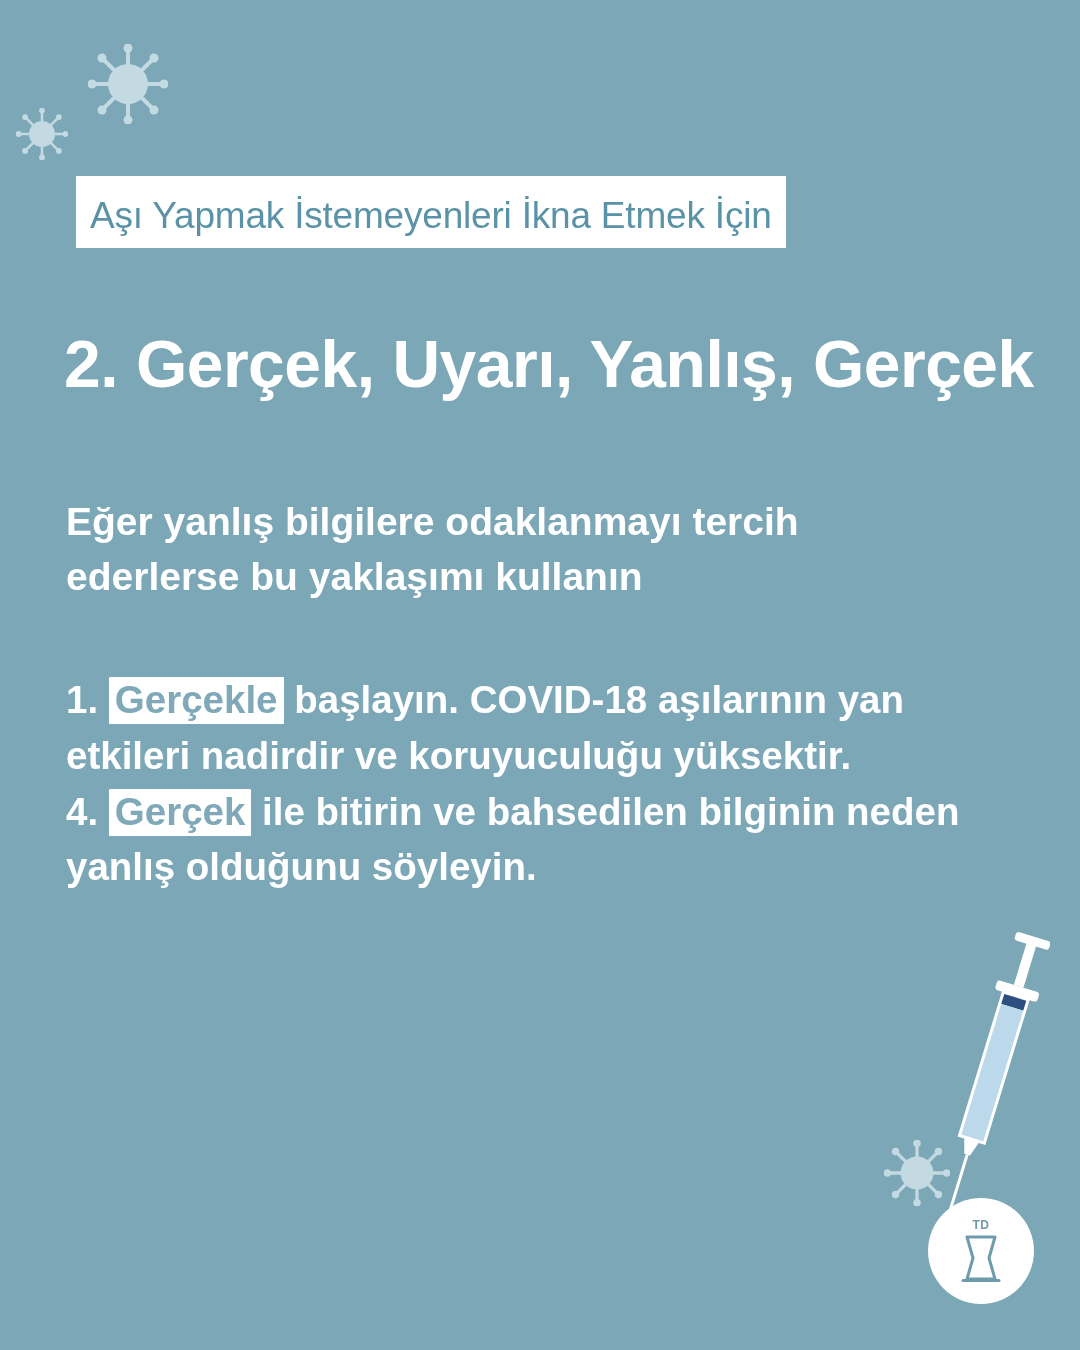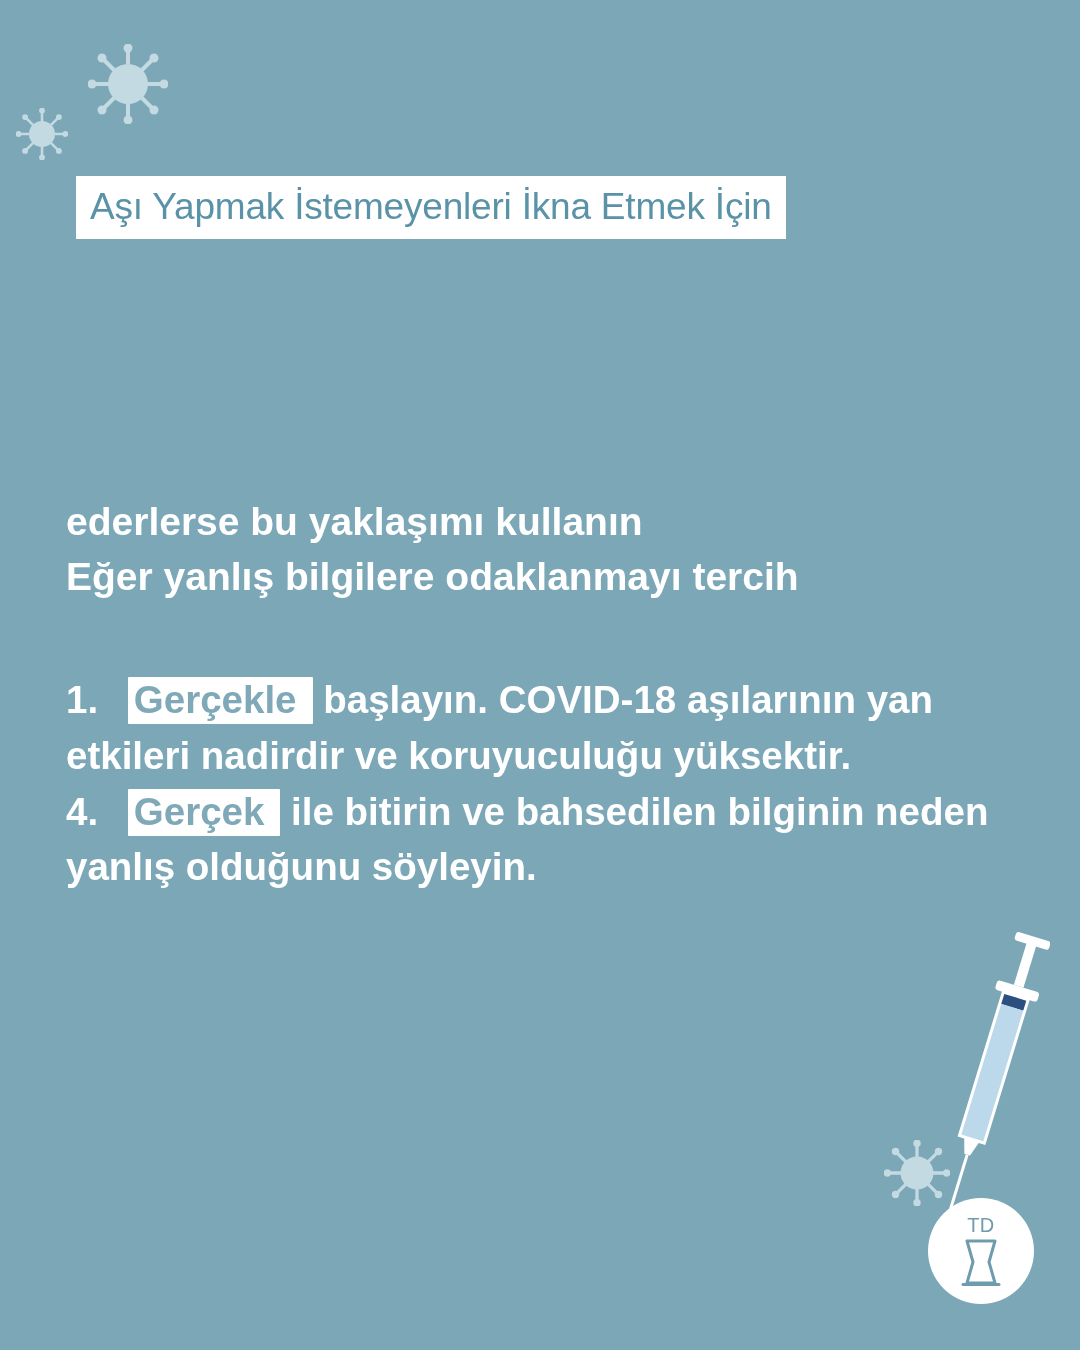--- a/index.html
+++ b/index.html
@@ -33,21 +33,21 @@
     position: absolute;
     left: 76px;
     top: 176px;
   }
   .kicker {
     display: inline-block;
     background: #FFFFFF;
     color: #5A93A7;
     font-size: 37px;
     line-height: 1.0;
-    padding: 12px 14px 14px 14px;
+    padding: 21px 14px 14px 14px;
     letter-spacing: -0.2px;
     white-space: nowrap;
   }
 
   
   .headline {
     position: absolute;
     left: 64px;
     top: 330px;
     width: 1000px;
@@ -81,23 +81,22 @@
     font-size: 38.5px;
     line-height: 1.45;
     font-weight: bold;
   }
   .steps p {
     margin: 0;
   }
   .hl {
     background: #FFFFFF;
     color: #7FA9B8;
-    padding: 1px 16px 3px 6px;
+    padding: 1px 6px 3px 6px;
     border-radius: 1px;
-    margin-left: 19px;
   }
 
   
   .syringe {
     position: absolute;
     right: 30px;
     top: 930px;
   }
 
   
@@ -109,22 +108,22 @@
     height: 106px;
     border-radius: 50%;
     background: #FFFFFF;
     display: flex;
     flex-direction: column;
     align-items: center;
     justify-content: center;
   }
   .logo-text {
     color: #6E9CAD;
-    font-size: 20px;
-    font-weight: normal;
+    font-size: 12px;
+    font-weight: bold;
     letter-spacing: 0.5px;
     line-height: 1;
     margin-bottom: 2px;
   }
 </style>
 </head>
 <body>
 
 <div class="canvas">
 
@@ -197,24 +196,25 @@
         <circle cx="66" cy="14" r="4.5"></circle>
       <circle cx="14" cy="66" r="4.5"></circle>
         <circle cx="66" cy="66" r="4.5"></circle>
     </g>
   </svg>
 
   <div class="kicker-wrap">
     <span class="kicker">Aşı Yapmak İstemeyenleri İkna Etmek İçin</span>
   </div>
 
+  <div class="headline">2. Gerçek, Uyarı, Yanlış, Gerçek</div>
 
   <div class="intro">
+    <div>Eğer yanlış bilgilere odaklanmayı tercih</div>
     <div>ederlerse bu yaklaşımı kullanın</div>
-    <div>Eğer yanlış bilgilere odaklanmayı tercih</div>
   </div>
 
   <div class="steps">
     <p>
       <span>1.</span>
       <span class="hl">Gerçekle</span><span> başlayın. COVID-18 aşılarının yan etkileri nadirdir ve koruyuculuğu yüksektir.</span>
     </p>
     <p>
       <span>4.</span>
       <span class="hl">Gerçek</span><span> ile bitirin ve bahsedilen bilginin neden yanlış olduğunu söyleyin.</span>

